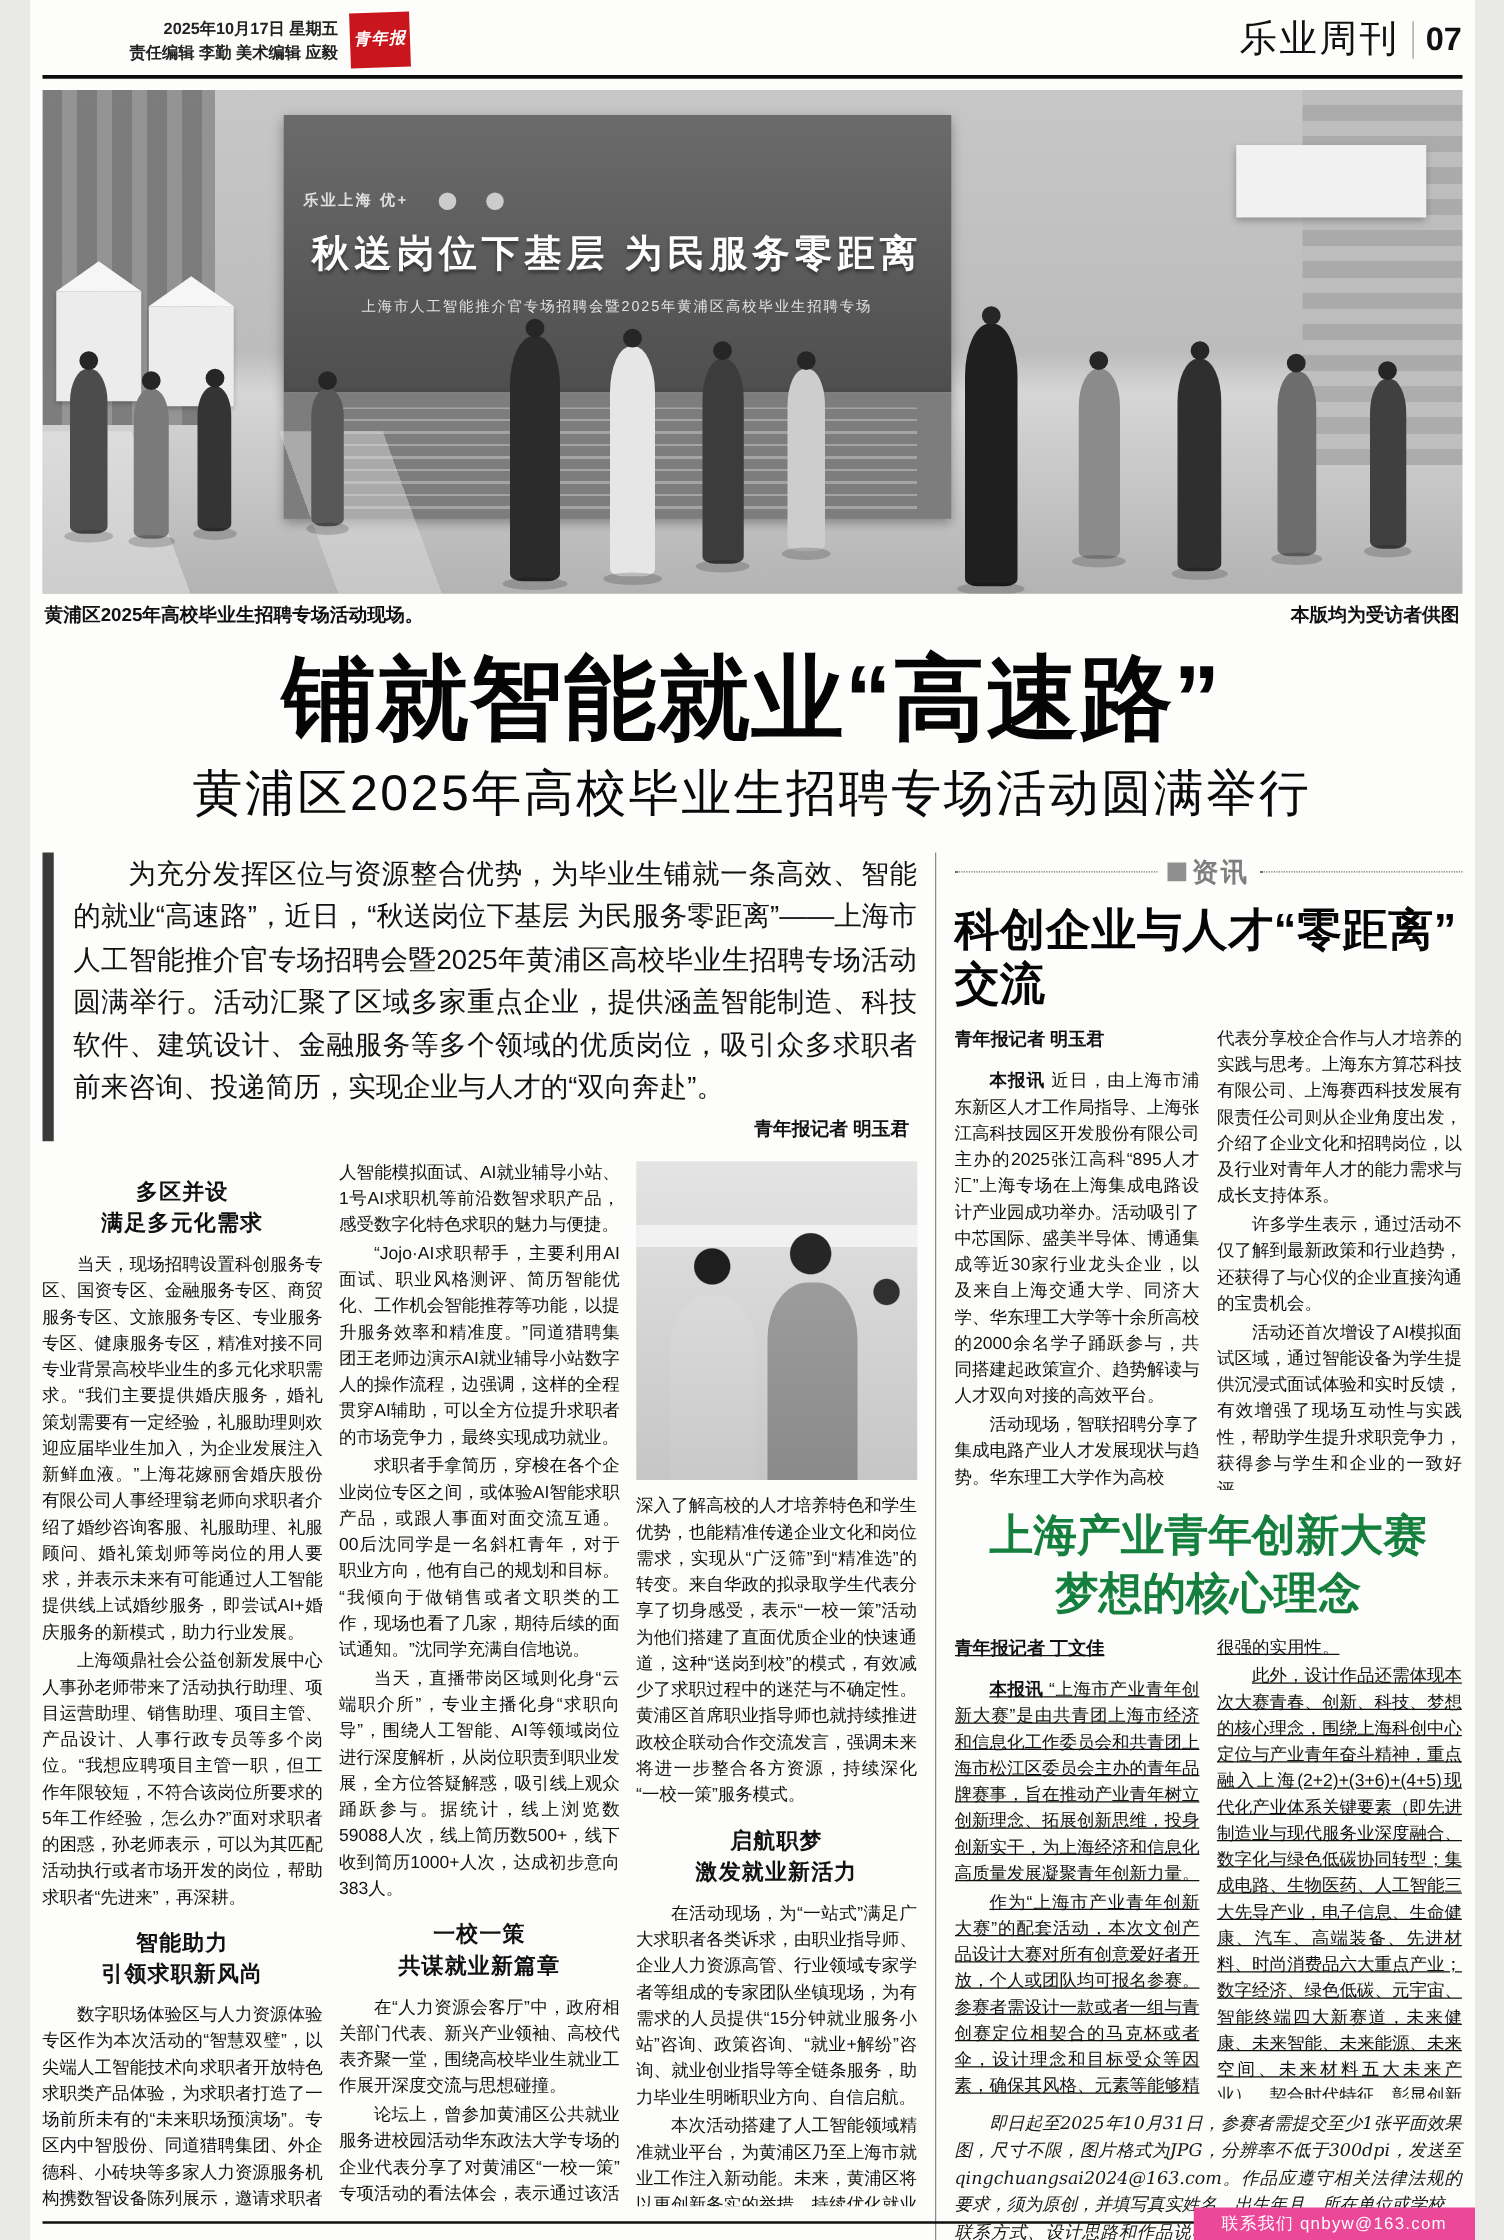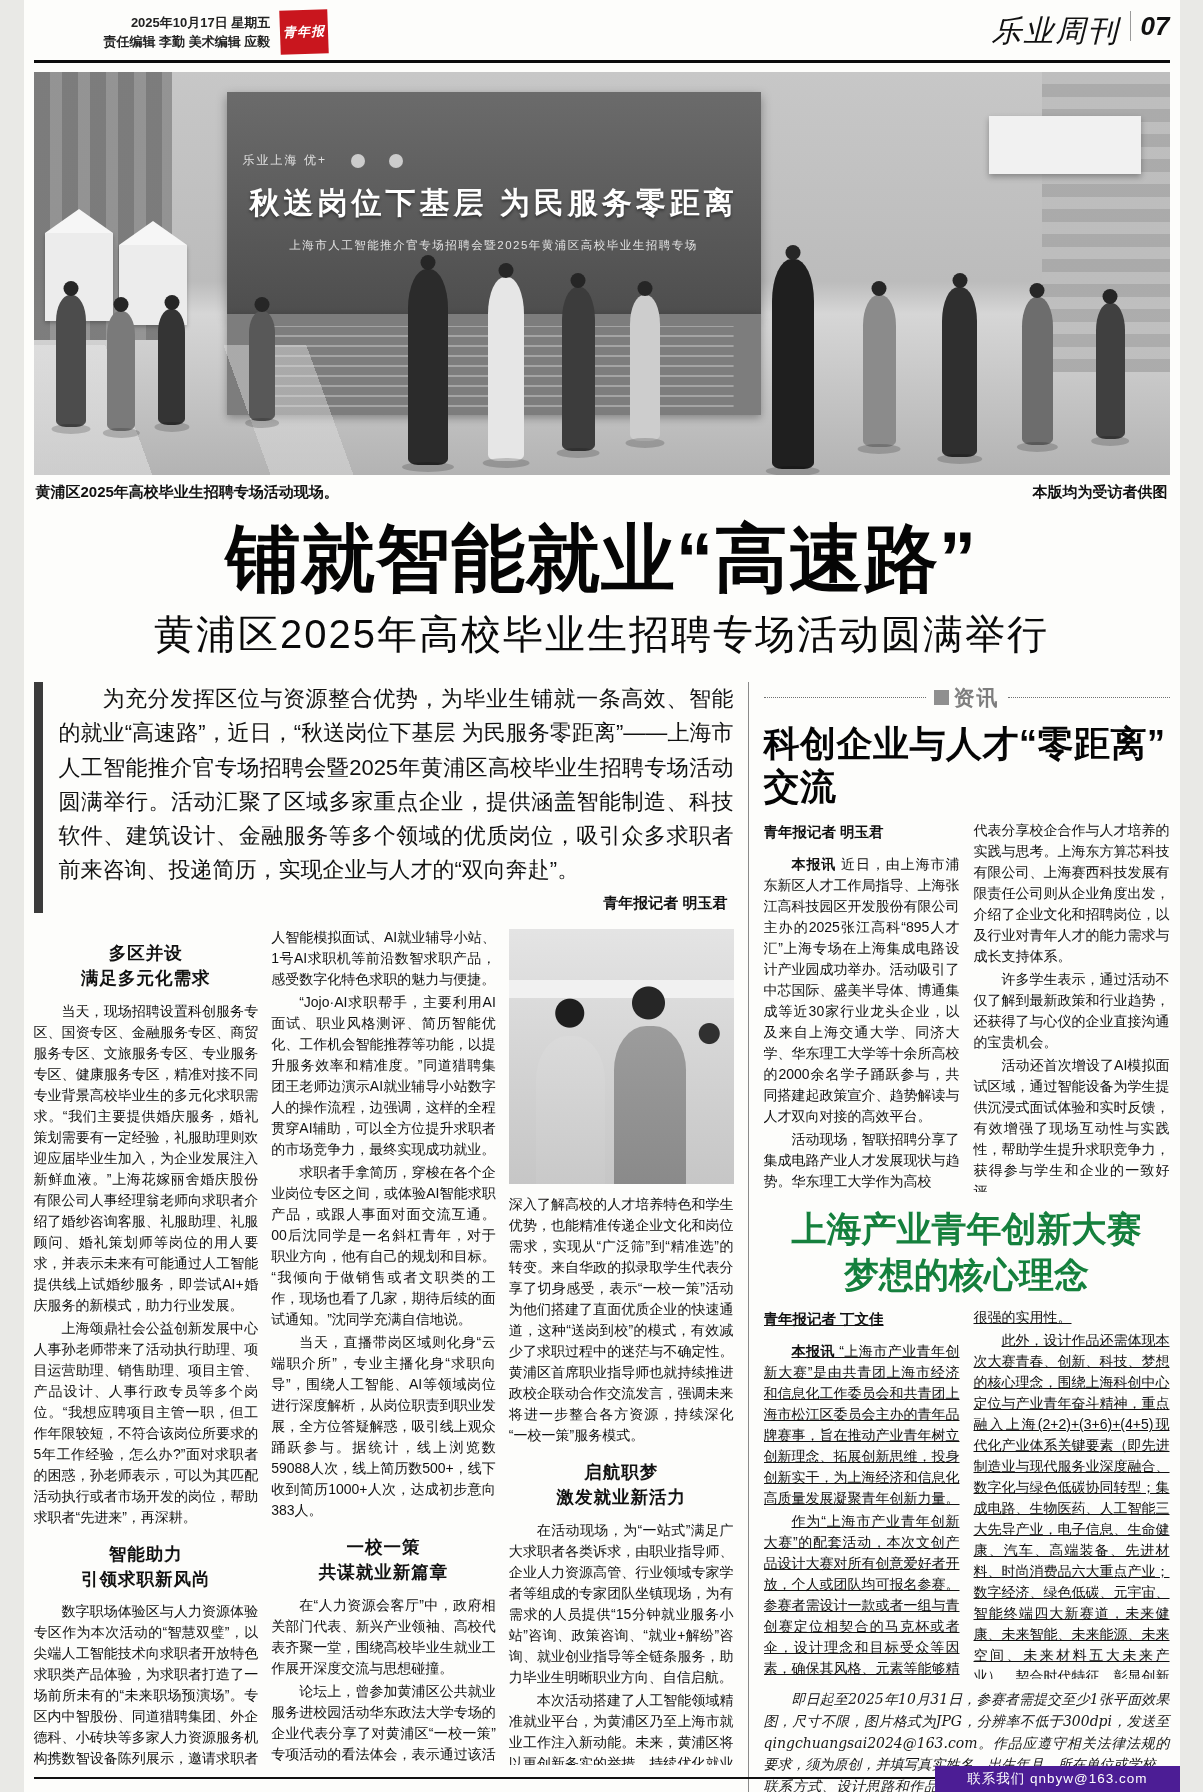--- a/index.html
+++ b/index.html
@@ -12,21 +12,21 @@
 
   
   .masthead{display:flex; justify-content:space-between; align-items:flex-end;
     padding:8px 0 6px 0; border-bottom:3px solid #0c0c0c; height:46px;}
   .mh-left{display:flex; align-items:center; gap:10px; padding-left:70px;}
   .mh-lines{text-align:right; font-size:13px; font-weight:bold; line-height:1.5; color:#222;}
   .logo-box{width:48px; height:44px; background:#c9161e; color:#fff; display:flex;
     align-items:center; justify-content:center; font-size:13px; font-weight:bold;
     line-height:1.05; text-align:center; letter-spacing:1px; transform:rotate(-2deg);
     font-family:"DejaVu Serif",serif; font-style:italic;}
-  .mh-right{display:flex; gap:10px; padding-bottom:2px;font-style:italic;}
+  .mh-right{display:flex; align-items:center; gap:10px; padding-bottom:2px;}
   .section-title{font-size:30px; letter-spacing:2px; color:#111;}
   .mh-divider{width:1px; height:30px; background:#9a9a9a; display:inline-block;}
   .page-number{font-size:26px; font-weight:bold;}
 
   
   .photo{position:relative; margin-top:9px; height:403px; overflow:hidden;
     background:linear-gradient(180deg,#c7c7c7 0%,#bcbcbc 52%,#d6d6d6 60%,#b3b3b3 100%);
     filter:grayscale(1);}
   .bld-l{position:absolute;left:0;top:0;width:138px;height:268px;
     background:repeating-linear-gradient(90deg,#747474 0 16px,#8e8e8e 16px 28px);opacity:.9;}
@@ -36,21 +36,21 @@
   .tent::before{content:'';position:absolute;top:-24px;left:0;
     border-left:34px solid transparent;border-right:34px solid transparent;
     border-bottom:24px solid #f6f6f6;}
   .canopy{position:absolute;right:2.5%;top:11%;width:152px;height:58px;background:#f1f1f1;
     box-shadow:0 3px 6px rgba(0,0,0,.3);}
   .ph-banner{position:absolute;left:17%;top:5%;width:47%;height:55%;
     background:linear-gradient(180deg,#6b6b6b,#4e4e4e);color:#f2f2f2;
     display:flex;flex-direction:column;align-items:center;justify-content:center;gap:14px;
     padding:10px 16px;box-sizing:border-box;box-shadow:0 4px 10px rgba(0,0,0,.35);}
   .ph-logos{align-self:flex-start;font-size:12px;letter-spacing:2px;color:#eee;
-    font-weight:normal;opacity:.9;display:flex;align-items:center;gap:24px;}
+    font-weight:bold;opacity:.9;display:flex;align-items:center;gap:24px;}
   .logo-dot{width:14px;height:14px;border-radius:50%;background:rgba(255,255,255,.75);display:inline-block;}
   .ph-title{font-size:30px;font-weight:900;letter-spacing:4px;color:#fff;white-space:nowrap;
     text-shadow:0 2px 3px rgba(0,0,0,.45);}
   .ph-sub{font-size:11.5px;letter-spacing:1.5px;color:#e2e2e2;}
   .board{position:absolute;left:17%;top:60%;width:47%;height:25%;background:#7d7d7d;
     box-shadow:0 3px 8px rgba(0,0,0,.3);
     background-image:repeating-linear-gradient(0deg,rgba(255,255,255,.30) 0 2px,transparent 2px 10px);
     background-size:90% 100%;background-repeat:no-repeat;background-position:center 12px;}
   .glare{position:absolute;left:0;bottom:0;width:100%;height:130px;opacity:.45;
     background:linear-gradient(70deg,#ededed 0 10%,transparent 10% 20%,#e0e0e0 20% 27%,transparent 27%);}
@@ -112,22 +112,22 @@
   .a2-title{margin:14px 0 10px 0;text-align:center;font-size:35px;font-weight:900;
     line-height:1.3;color:#15803d;}
   .a2-title span{display:block;}
   .a2-cols{height:372px;text-decoration:underline;}
   .notice{margin-top:10px;font-family:"DejaVu Serif","Liberation Serif",serif;font-style:italic;
     font-size:14px;line-height:1.55;text-align:justify;text-indent:2em;color:#161616;}
 
   
   .bottom-rule{position:absolute;left:10px;bottom:13px;width:1035px;border-top:2px solid #111;}
   .bottom-rule::after{content:'';position:absolute;right:-2px;top:-6px;width:2px;height:12px;background:#111;}
-  .footer-bar{position:absolute;right:0;bottom:0;height:26px;background:#4c1d95;color:#fff;
-    display:flex;align-items:center;padding:0 32px;font-size:13.5px;letter-spacing:1px;}
+  .footer-bar{position:absolute;right:0;bottom:0;height:26px;background:#ec4899;color:#fff;
+    display:flex;align-items:center;padding:0 22px;font-size:13.5px;letter-spacing:1px;}
 </style>
 </head>
 <body>
 
 <div class="page">
   <div class="inner">
 
     <header class="masthead">
       <div class="mh-left">
         <div class="mh-lines">

